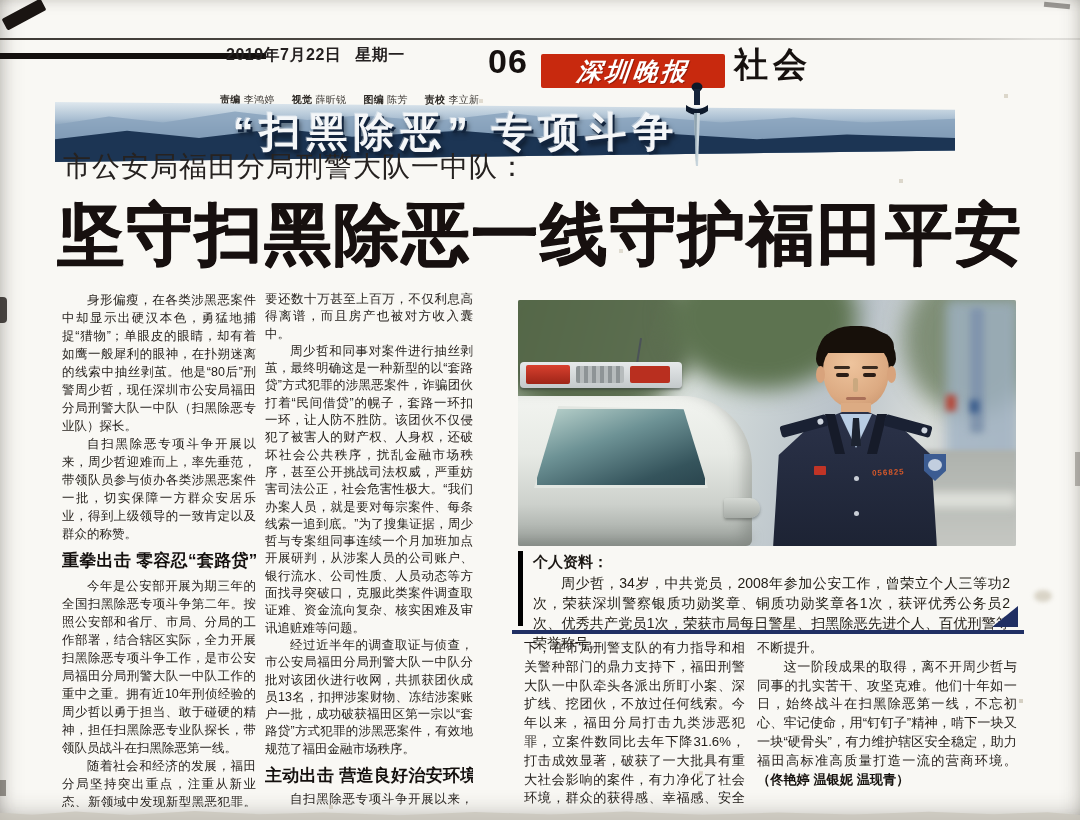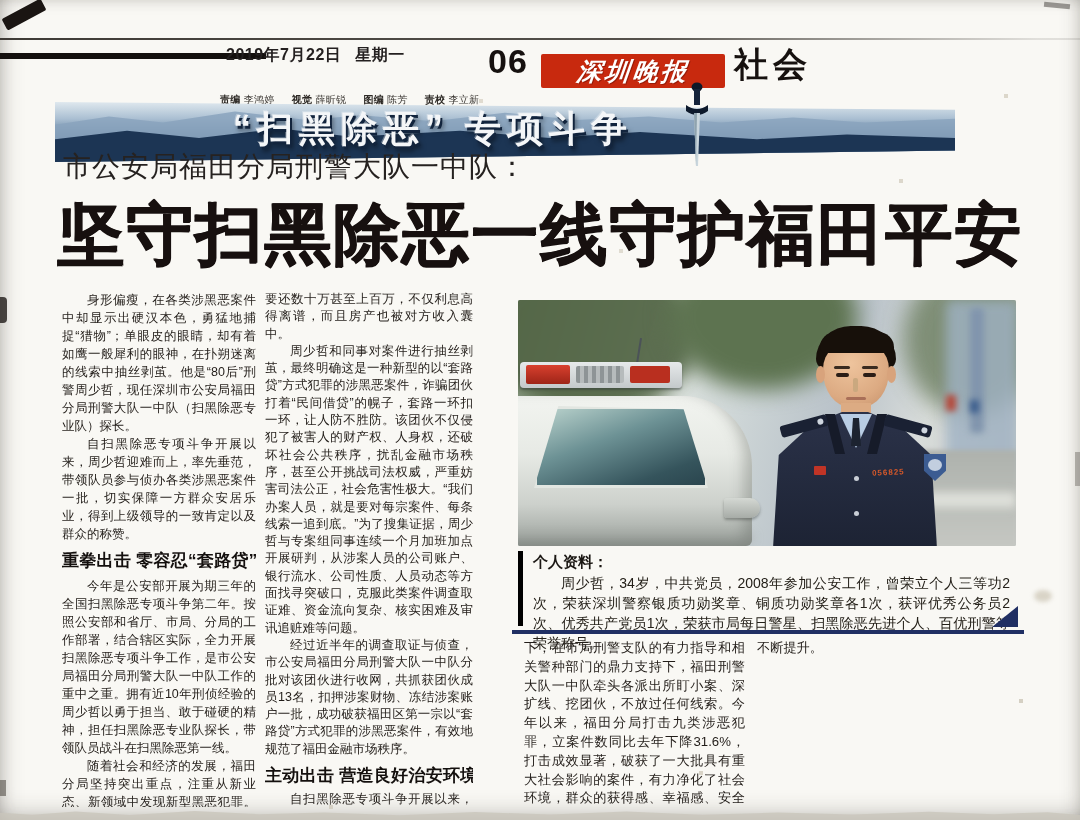--- a/index.html
+++ b/index.html
@@ -41,21 +41,21 @@
   .h-masthead span{color:#fff;font-size:25px;font-weight:700;font-style:italic;letter-spacing:3px;transform:skewX(-6deg);text-shadow:1px 1px 0 rgba(120,20,5,.6);}
   .h-section{left:734px;top:42px;font-size:34px;font-weight:900;color:#16110f;letter-spacing:5px;}
   
   .banner{left:55px;top:102px;width:900px;height:60px;overflow:hidden;
     clip-path:polygon(0 0,100% 13%,100% 81%,0 100%);
     background:linear-gradient(180deg,#dfe8ee 0%,#aabfd2 28%,#61809f 55%,#25405f 78%,#0d1d33 100%);}
   .ridge1{position:absolute;inset:0;background:#8aa3bd;opacity:.85;
     clip-path:polygon(0 38%,6% 24%,12% 34%,20% 16%,28% 30%,34% 22%,42% 32%,50% 18%,58% 30%,66% 24%,74% 34%,82% 26%,90% 34%,100% 28%,100% 100%,0 100%);}
   .ridge2{position:absolute;inset:0;background:#1c3554;
     clip-path:polygon(0 62%,8% 48%,16% 60%,25% 44%,33% 58%,45% 48%,55% 60%,65% 50%,78% 62%,88% 54%,100% 60%,100% 100%,0 100%);}
-  .banner-text{position:absolute;left:178px;top:3px;font-size:36px;font-weight:900;color:#f4f6f8;letter-spacing:6px;white-space:nowrap;
+  .banner-text{position:absolute;left:178px;top:3px;font-size:41px;font-weight:900;color:#f4f6f8;letter-spacing:6px;white-space:nowrap;
     text-shadow:2px 3px 0 #12243d,-1px -1px 0 rgba(255,255,255,.35),3px 5px 5px rgba(0,0,0,.5);}
   .sword{left:682px;top:82px;width:30px;height:86px;z-index:6;}
   
   .kicker{left:63px;top:148px;font-size:28px;font-weight:500;color:#262220;letter-spacing:1px;white-space:nowrap;}
   .headline{left:57px;top:194px;width:968px;font-size:67px;line-height:1.18;font-weight:900;color:#17100f;
     letter-spacing:2px;white-space:nowrap;text-shadow:1px 0 0 #17100f,0 1px 0 #17100f;}
   
   .bodycol{position:absolute;top:291px;color:#221d19;text-align:justify;overflow:hidden;}
   .bodycol p{margin:0;text-indent:2em;}
   .bodycol p.noindent{text-indent:0;}
@@ -247,16 +247,17 @@
     <p class="cap-body">周少哲，34岁，中共党员，2008年参加公安工作，曾荣立个人三等功2次，荣获深圳警察银质功勋奖章、铜质功勋奖章各1次，获评优秀公务员2次、优秀共产党员1次，荣获市局每日警星、扫黑除恶先进个人、百优刑警等荣誉称号。</p>
   </div>
   <div class="abs cap-tri"></div>
   <div class="abs cap-rule"></div>
 
   <section class="bodycol col3">
     <p class="noindent">下，在市局刑警支队的有力指导和相关警种部门的鼎力支持下，福田刑警大队一中队牵头各派出所盯小案、深扩线、挖团伙，不放过任何线索。今年以来，福田分局打击九类涉恶犯罪，立案件数同比去年下降31.6%，打击成效显著，破获了一大批具有重大社会影响的案件，有力净化了社会环境，群众的获得感、幸福感、安全感</p>
   </section>
   <section class="bodycol col4">
     <p class="noindent">不断提升。</p>
+    <p><span>这一阶段成果的取得，离不开周少哲与同事的扎实苦干、攻坚克难。他们十年如一日，始终战斗在扫黑除恶第一线，不忘初心、牢记使命，用“钉钉子”精神，啃下一块又一块“硬骨头”，有力维护辖区安全稳定，助力福田高标准高质量打造一流的营商环境。</span><span class="byline-inline">（佟艳婷 温银妮 温现青）</span></p>
   </section>
 
   <div class="abs torn"></div>
 </div>
 
 </body></html>

